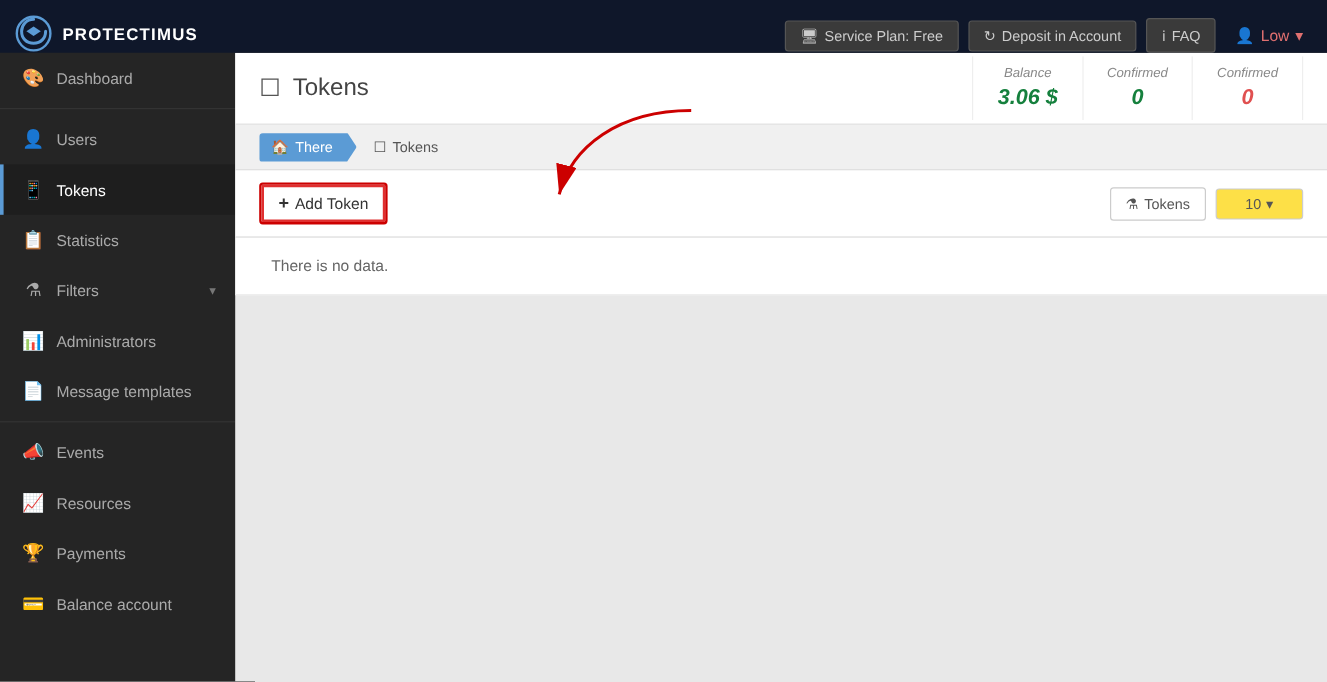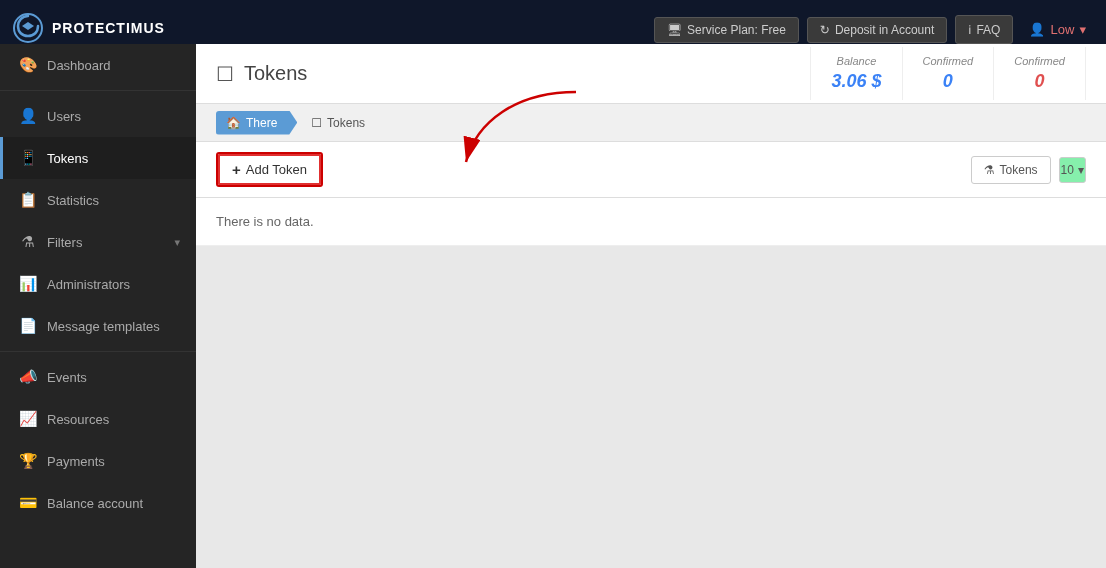--- a/index.html
+++ b/index.html
@@ -159,21 +159,21 @@
     }
     .stat-label {
       font-size: 11px;
       color: #888;
       margin-bottom: 4px;
     }
     .stat-value {
       font-size: 18px;
       font-weight: bold;
     }
-    .stat-value.green { color: #3b82f6; }
+    .stat-value.green { color: #15803d; }
     .stat-value.red { color: #e05050; }
     .stat-value.blue { color: #5b9bd5; }
 
     
     .breadcrumb-bar {
       background: #f0f0f0;
       padding: 0 20px;
       display: flex;
       align-items: center;
       gap: 4px;
@@ -241,39 +241,39 @@
       border-radius: 3px;
       cursor: pointer;
       display: flex;
       align-items: center;
       gap: 5px;
       color: #555;
       font-size: 12px;
     }
     .per-page-select {
       border: 1px solid #ccc;
-      background: #86efac;
-      padding: 5px 1px;
+      background: #fde047;
+      padding: 5px 24px;
       border-radius: 3px;
       cursor: pointer;
       color: #555;
       font-size: 12px;
       display: flex;
       align-items: center;
       gap: 4px;
     }
 
     
     .table-area {
       padding: 0;
       flex: 1;
     }
     .no-data-row {
       background: #fff;
-      padding: 16px 20px;
+      padding: 16px 30px;
       color: #666;
       font-size: 13px;
       border-bottom: 1px solid #eee;
     }
     .icon-ban { color: #e05050; font-size: 16px; }
   </style>
 </head>
 <body>
 
 <nav class="navbar">

